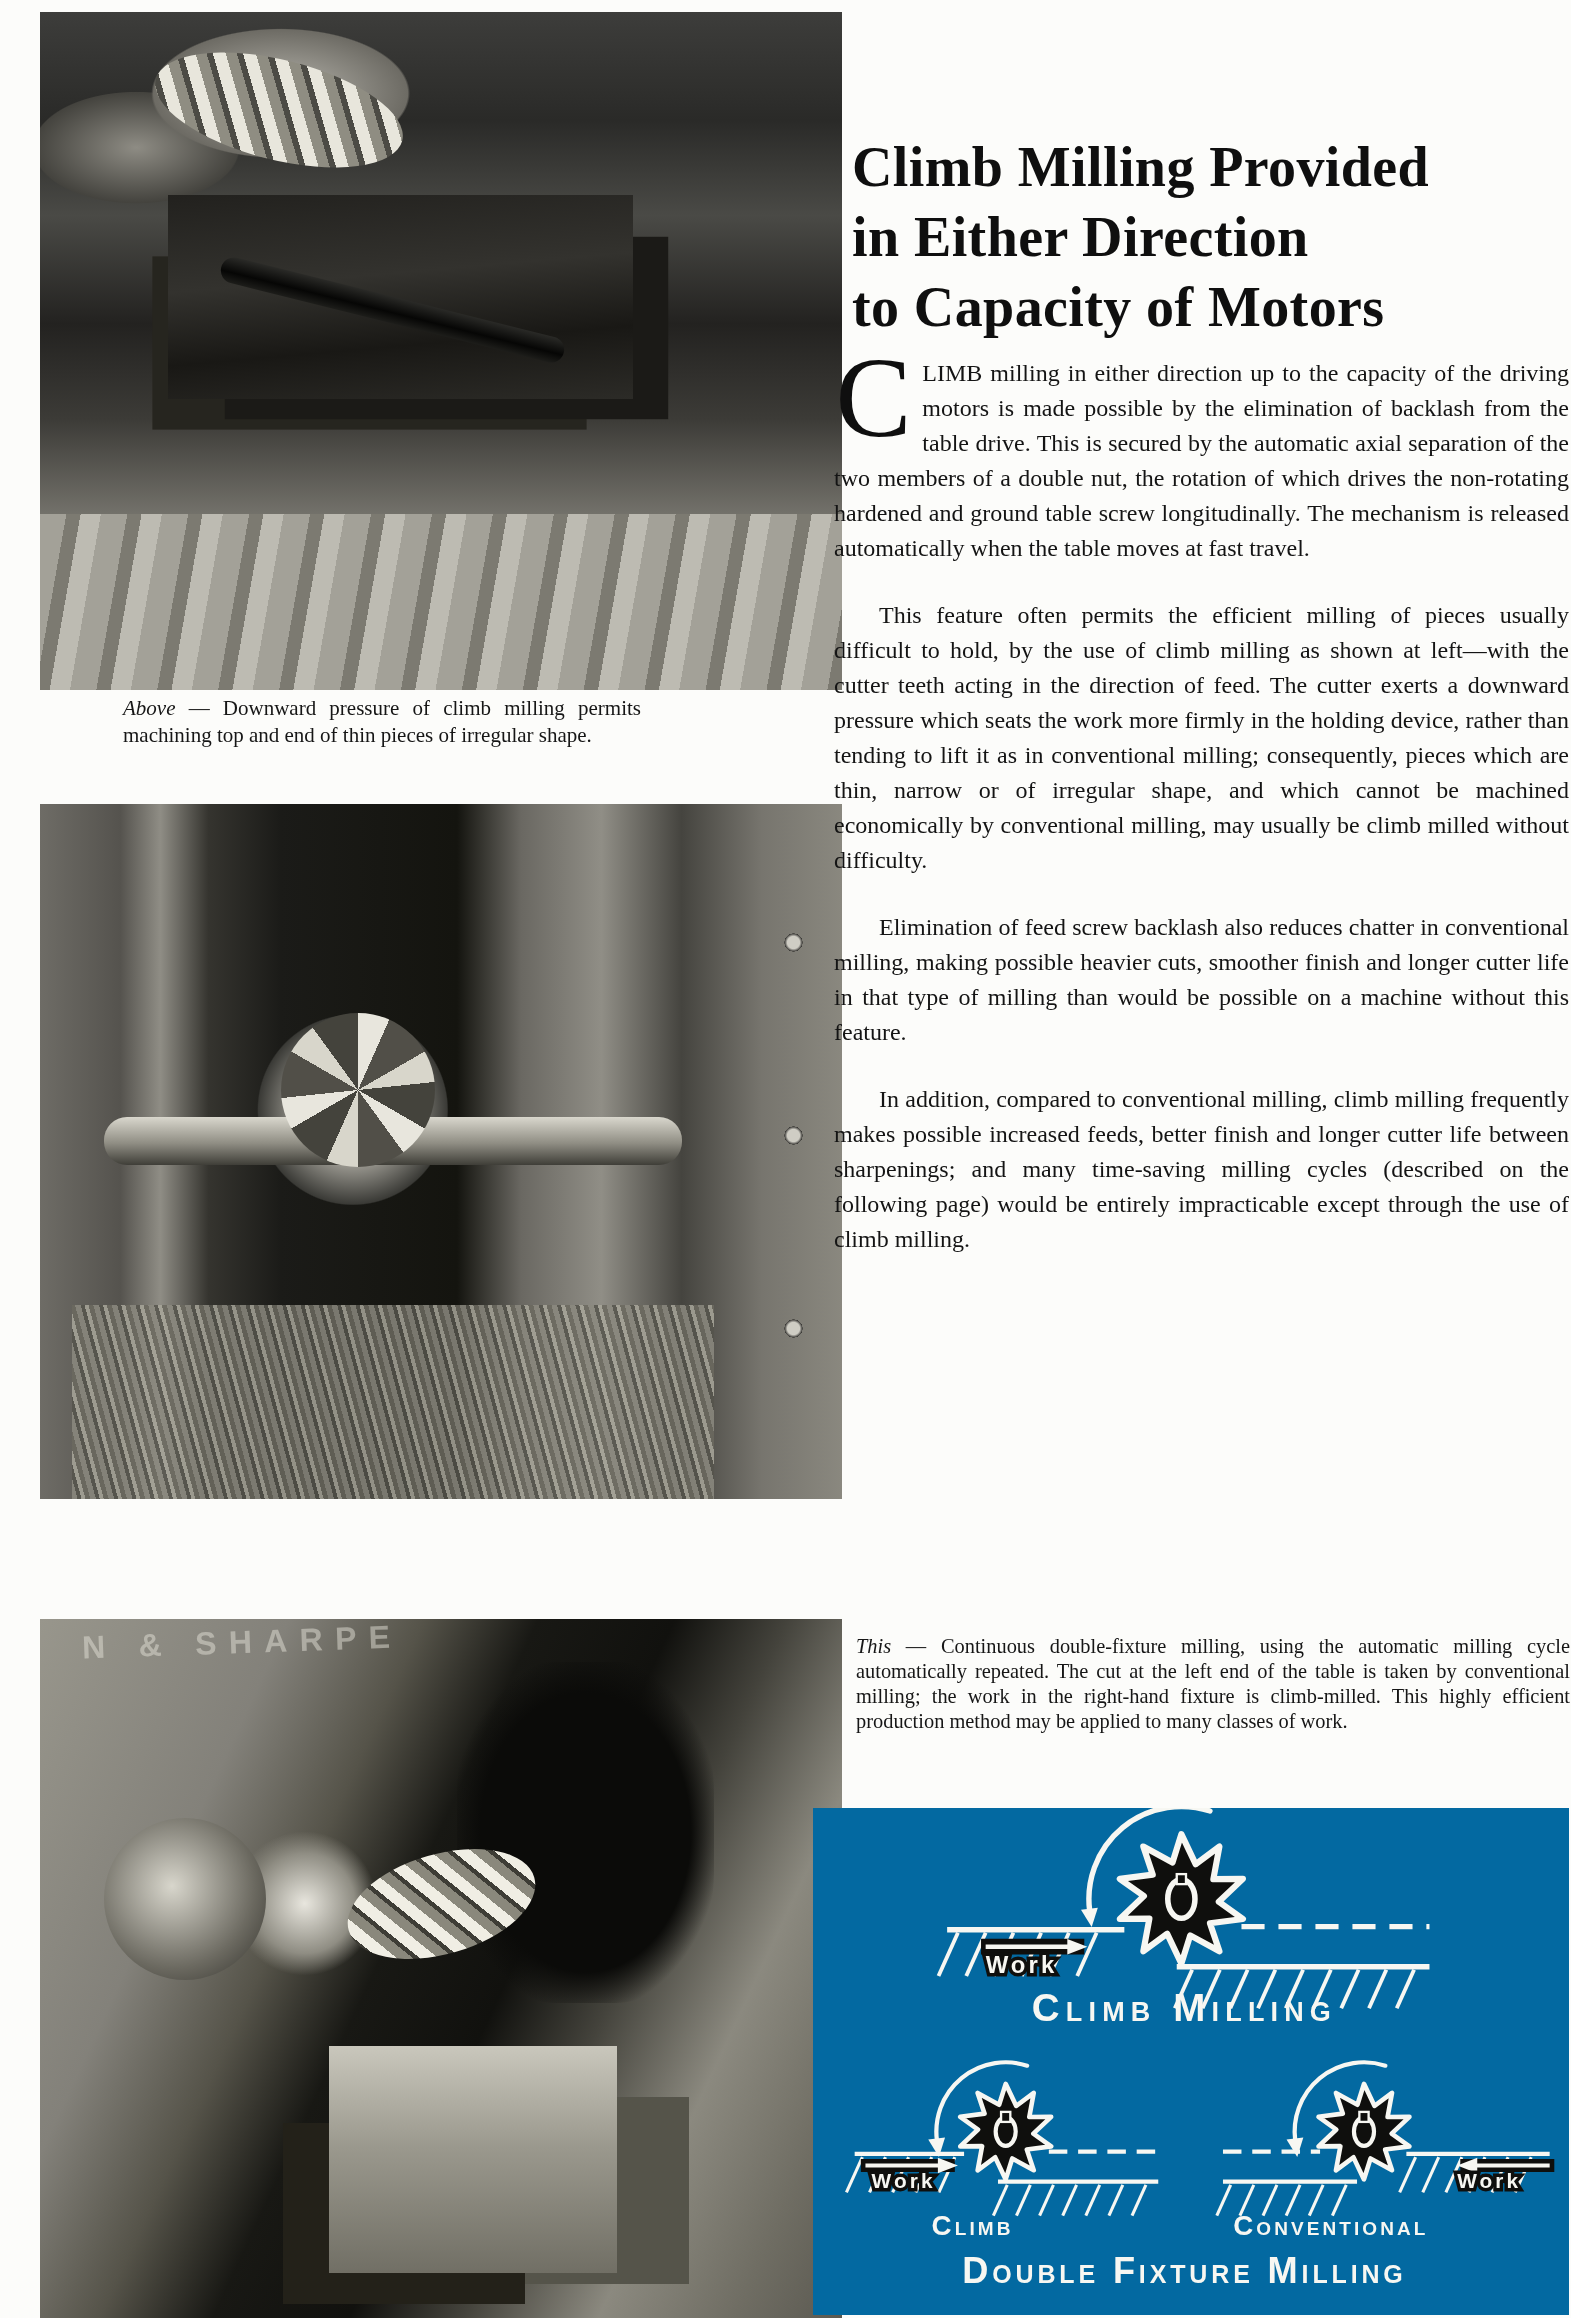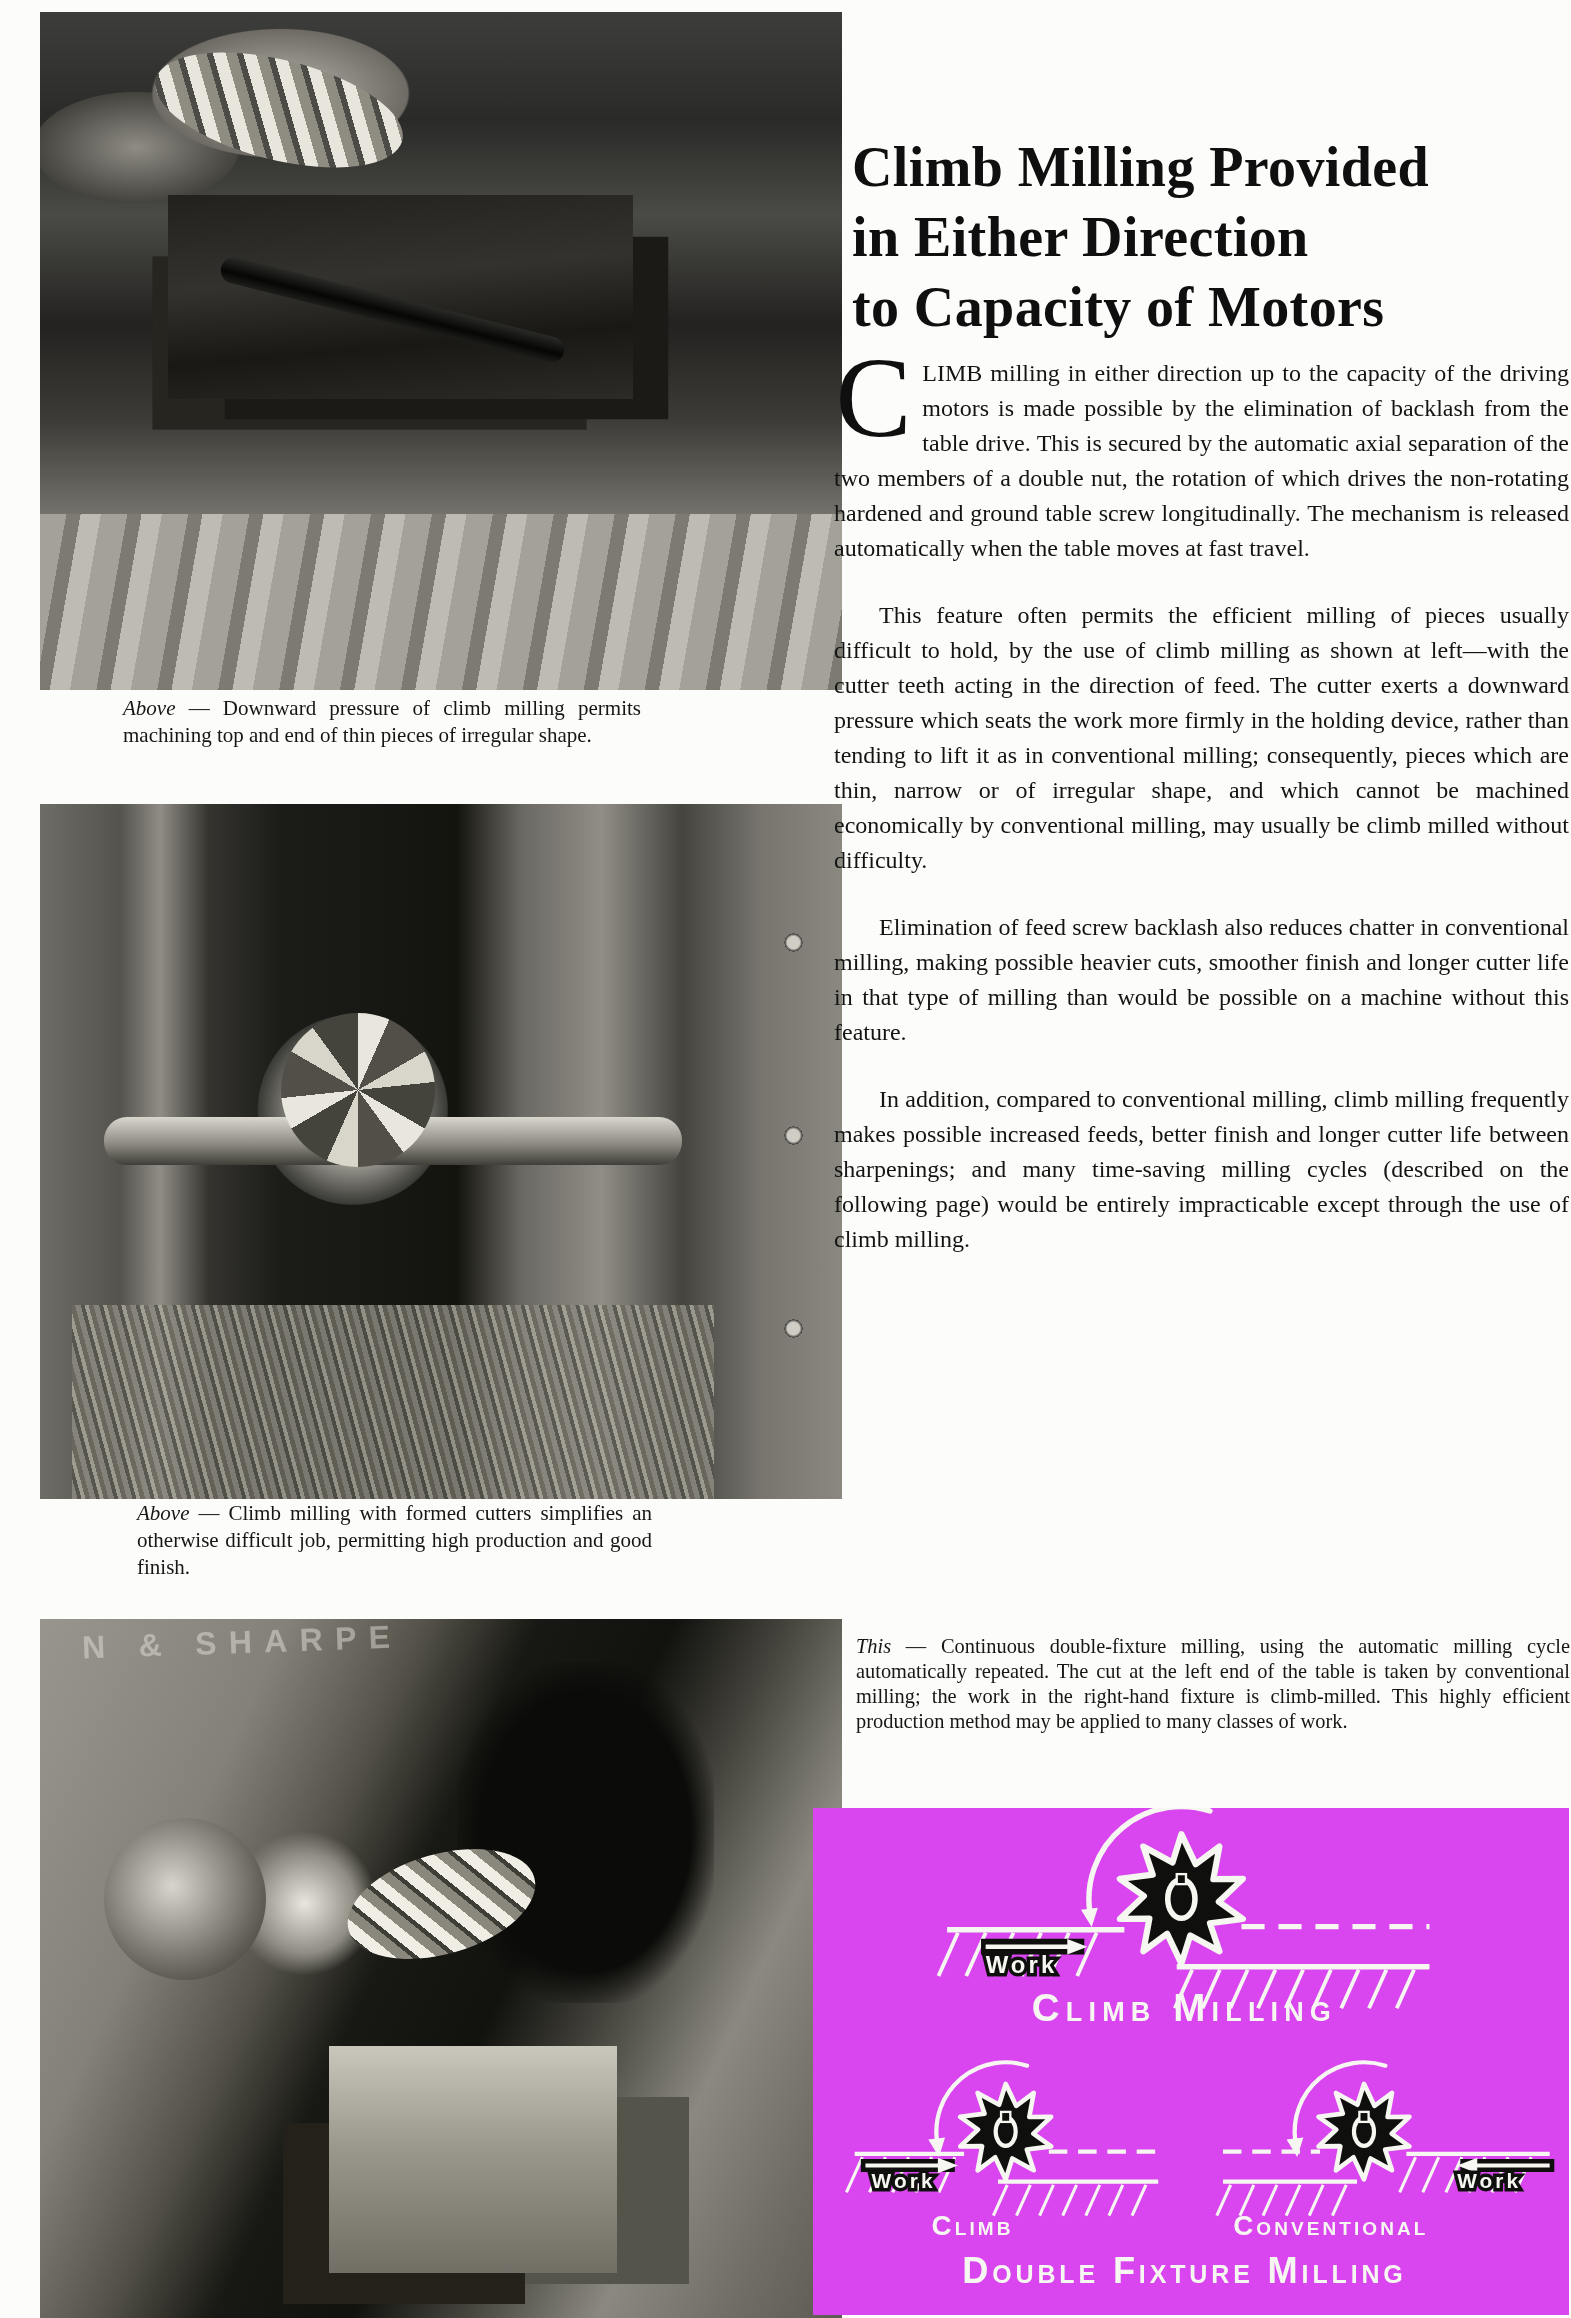--- a/index.html
+++ b/index.html
@@ -63,21 +63,21 @@
   
   .title{position:absolute;left:836px;top:116px;width:735px;margin:16px;
          font-size:56px;line-height:70px;font-weight:700;letter-spacing:0.4px;
          white-space:pre-line;color:#0f0f0f;}
   .article{position:absolute;left:834px;top:356px;width:735px;}
   .para{margin:0 0 32px 0;font-size:24px;line-height:35px;text-align:justify;color:#141414;}
   .para.indent{text-indent:45px;margin-top:24px;}
   .dropcap{float:left;font-size:114px;line-height:74px;padding:4.6px 10.8px 0 1.5px;font-weight:400;color:#0f0f0f;}
 
   
-  .diagram-box{position:absolute;left:813px;top:1808px;width:756px;height:507px;background:#d946ef;}
+  .diagram-box{position:absolute;left:813px;top:1808px;width:756px;height:507px;background:#0369a1;}
   .diagram-box svg{display:block;}
   .dg-work{font-family:"Liberation Sans",sans-serif;font-weight:700;fill:#f7f7f2;letter-spacing:4px;
            paint-order:stroke;stroke:#0f0f0d;stroke-width:9px;}
   .dg-work.lg{font-size:31px;}
   .dg-work.sm{font-size:27px;}
   .dg-head{font-family:"Liberation Sans",sans-serif;font-variant:small-caps;font-weight:700;fill:#f7f7f2;}
   .dg-head.h1{font-size:50px;letter-spacing:8px;}
   .dg-head.h2{font-size:47px;letter-spacing:5px;}
   .dg-sub{font-family:"Liberation Sans",sans-serif;font-variant:small-caps;font-weight:700;
           font-size:36px;letter-spacing:4px;fill:#f7f7f2;}
@@ -96,21 +96,20 @@
 
   <p class="caption cap1"><i class="cap-lead">Above</i> <span>— Downward pressure of climb milling permits machining top and end of thin pieces of irregular shape.</span></p>
 
   <figure class="photo photo2" aria-label="Formed cutter on an arbor climb milling a cluster of parts, chips below">
     <div class="deco p2-arbor"></div>
     <div class="deco p2-cutter"></div>
     <div class="deco p2-chips"></div>
     <div class="deco p2-bolts"></div>
   </figure>
 
-  <p class="caption cap2"><i class="cap-lead">Above</i> <span>— Climb milling with formed cutters simplifies an otherwise difficult job, permitting high production and good finish.</span></p>
 
   <figure class="photo photo3" aria-label="Double-fixture milling with a helical cutter on a Brown and Sharpe machine">
     <div class="deco p3-emboss">N &amp; SHARPE</div>
     <div class="deco p3-dark"></div>
     <div class="deco p3-spindle"></div>
     <div class="deco p3-cutter"></div>
     <div class="deco p3-block"></div>
   </figure>
 
   <h1 class="title">Climb Milling Provided

